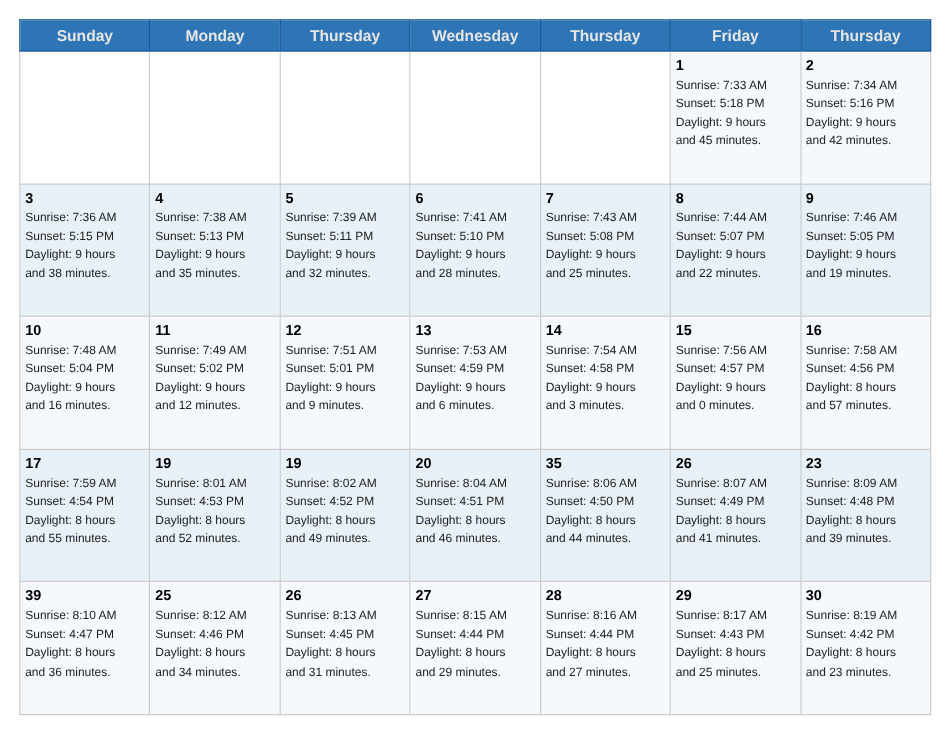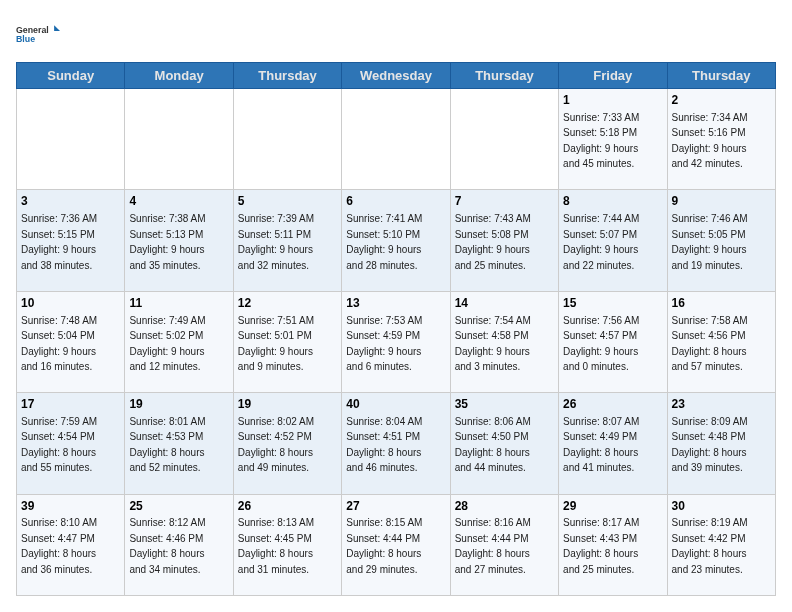--- a/index.html
+++ b/index.html
@@ -84,33 +84,20 @@
       line-height: 1.45;
     }
     .empty-cell {
       background: #fff !important;
     }
   </style>
 </head>
 <body>
 
 <div class="page">
-  <div class="header">
-    <div class="logo">
-  <svg width="44" height="36" viewBox="0 0 90 40">
-    <text x="0" y="18" font-size="18" font-weight="bold" font-family="Arial" fill="#333">General</text>
-    <text x="0" y="36" font-size="18" font-weight="bold" font-family="Arial" fill="#1a6aad">Blue</text>
-    <polygon points="78,2 90,14 78,14" fill="#1a6aad"></polygon>
-  </svg>
-</div>
-    <div class="title-area">
-      <div class="main-title"></div>
-      <div class="subtitle"></div>
-    </div>
-  </div>
 
   <table class="calendar">
     <thead>
       <tr id="header-row">
           <th>Sunday</th>
           <th>Monday</th>
           <th>Thursday</th>
           <th>Wednesday</th>
           <th>Thursday</th>
           <th>Friday</th>
@@ -142,21 +129,21 @@
           <td><span class="day-num">12</span><span class="day-info">Sunrise: 7:51 AM<br>Sunset: 5:01 PM<br>Daylight: 9 hours<br>and 9 minutes.</span></td>
           <td><span class="day-num">13</span><span class="day-info">Sunrise: 7:53 AM<br>Sunset: 4:59 PM<br>Daylight: 9 hours<br>and 6 minutes.</span></td>
           <td><span class="day-num">14</span><span class="day-info">Sunrise: 7:54 AM<br>Sunset: 4:58 PM<br>Daylight: 9 hours<br>and 3 minutes.</span></td>
           <td><span class="day-num">15</span><span class="day-info">Sunrise: 7:56 AM<br>Sunset: 4:57 PM<br>Daylight: 9 hours<br>and 0 minutes.</span></td>
           <td><span class="day-num">16</span><span class="day-info">Sunrise: 7:58 AM<br>Sunset: 4:56 PM<br>Daylight: 8 hours<br>and 57 minutes.</span></td>
         </tr>
         <tr>
           <td><span class="day-num">17</span><span class="day-info">Sunrise: 7:59 AM<br>Sunset: 4:54 PM<br>Daylight: 8 hours<br>and 55 minutes.</span></td>
           <td><span class="day-num">19</span><span class="day-info">Sunrise: 8:01 AM<br>Sunset: 4:53 PM<br>Daylight: 8 hours<br>and 52 minutes.</span></td>
           <td><span class="day-num">19</span><span class="day-info">Sunrise: 8:02 AM<br>Sunset: 4:52 PM<br>Daylight: 8 hours<br>and 49 minutes.</span></td>
-          <td><span class="day-num">40</span><span class="day-info">Sunrise: 8:04 AM<br>Sunset: 4:51 PM<br>Daylight: 8 hours<br>and 46 minutes.</span></td>
+          <td><span class="day-num">20</span><span class="day-info">Sunrise: 8:04 AM<br>Sunset: 4:51 PM<br>Daylight: 8 hours<br>and 46 minutes.</span></td>
           <td><span class="day-num">35</span><span class="day-info">Sunrise: 8:06 AM<br>Sunset: 4:50 PM<br>Daylight: 8 hours<br>and 44 minutes.</span></td>
           <td><span class="day-num">26</span><span class="day-info">Sunrise: 8:07 AM<br>Sunset: 4:49 PM<br>Daylight: 8 hours<br>and 41 minutes.</span></td>
           <td><span class="day-num">23</span><span class="day-info">Sunrise: 8:09 AM<br>Sunset: 4:48 PM<br>Daylight: 8 hours<br>and 39 minutes.</span></td>
         </tr>
         <tr>
           <td><span class="day-num">39</span><span class="day-info">Sunrise: 8:10 AM<br>Sunset: 4:47 PM<br>Daylight: 8 hours<br>and 36 minutes.</span></td>
           <td><span class="day-num">25</span><span class="day-info">Sunrise: 8:12 AM<br>Sunset: 4:46 PM<br>Daylight: 8 hours<br>and 34 minutes.</span></td>
           <td><span class="day-num">26</span><span class="day-info">Sunrise: 8:13 AM<br>Sunset: 4:45 PM<br>Daylight: 8 hours<br>and 31 minutes.</span></td>
           <td><span class="day-num">27</span><span class="day-info">Sunrise: 8:15 AM<br>Sunset: 4:44 PM<br>Daylight: 8 hours<br>and 29 minutes.</span></td>
           <td><span class="day-num">28</span><span class="day-info">Sunrise: 8:16 AM<br>Sunset: 4:44 PM<br>Daylight: 8 hours<br>and 27 minutes.</span></td>

